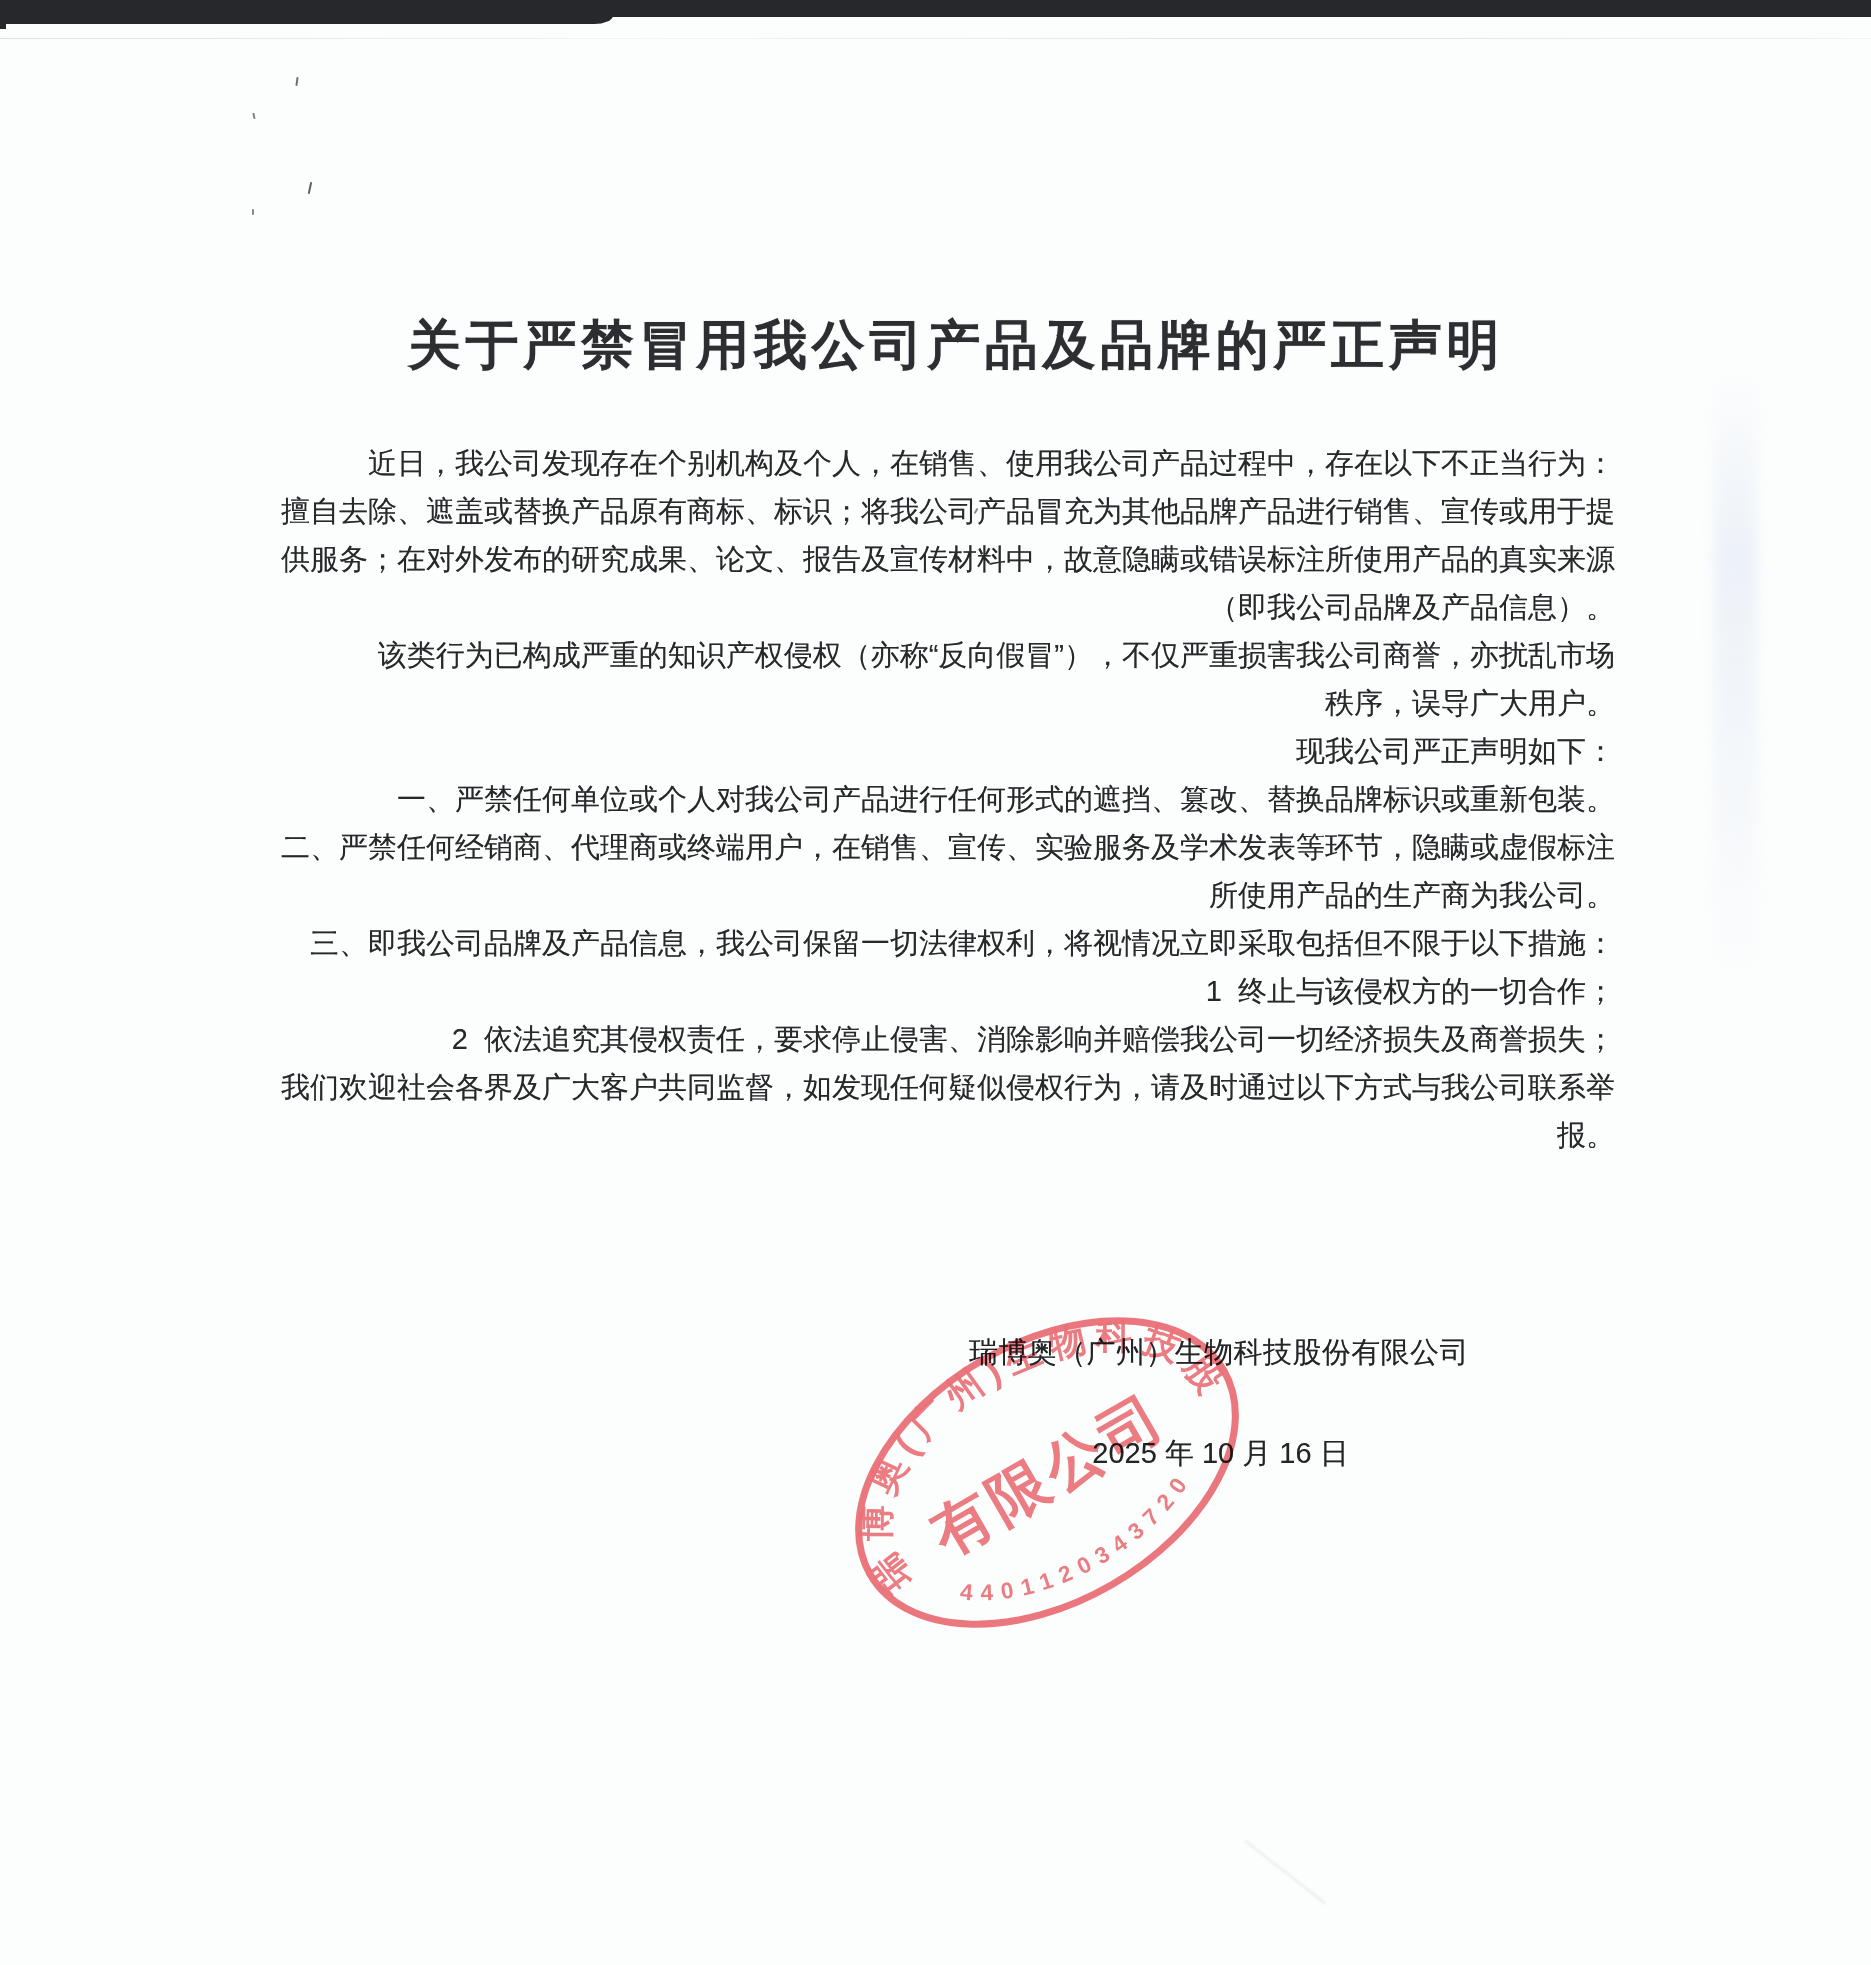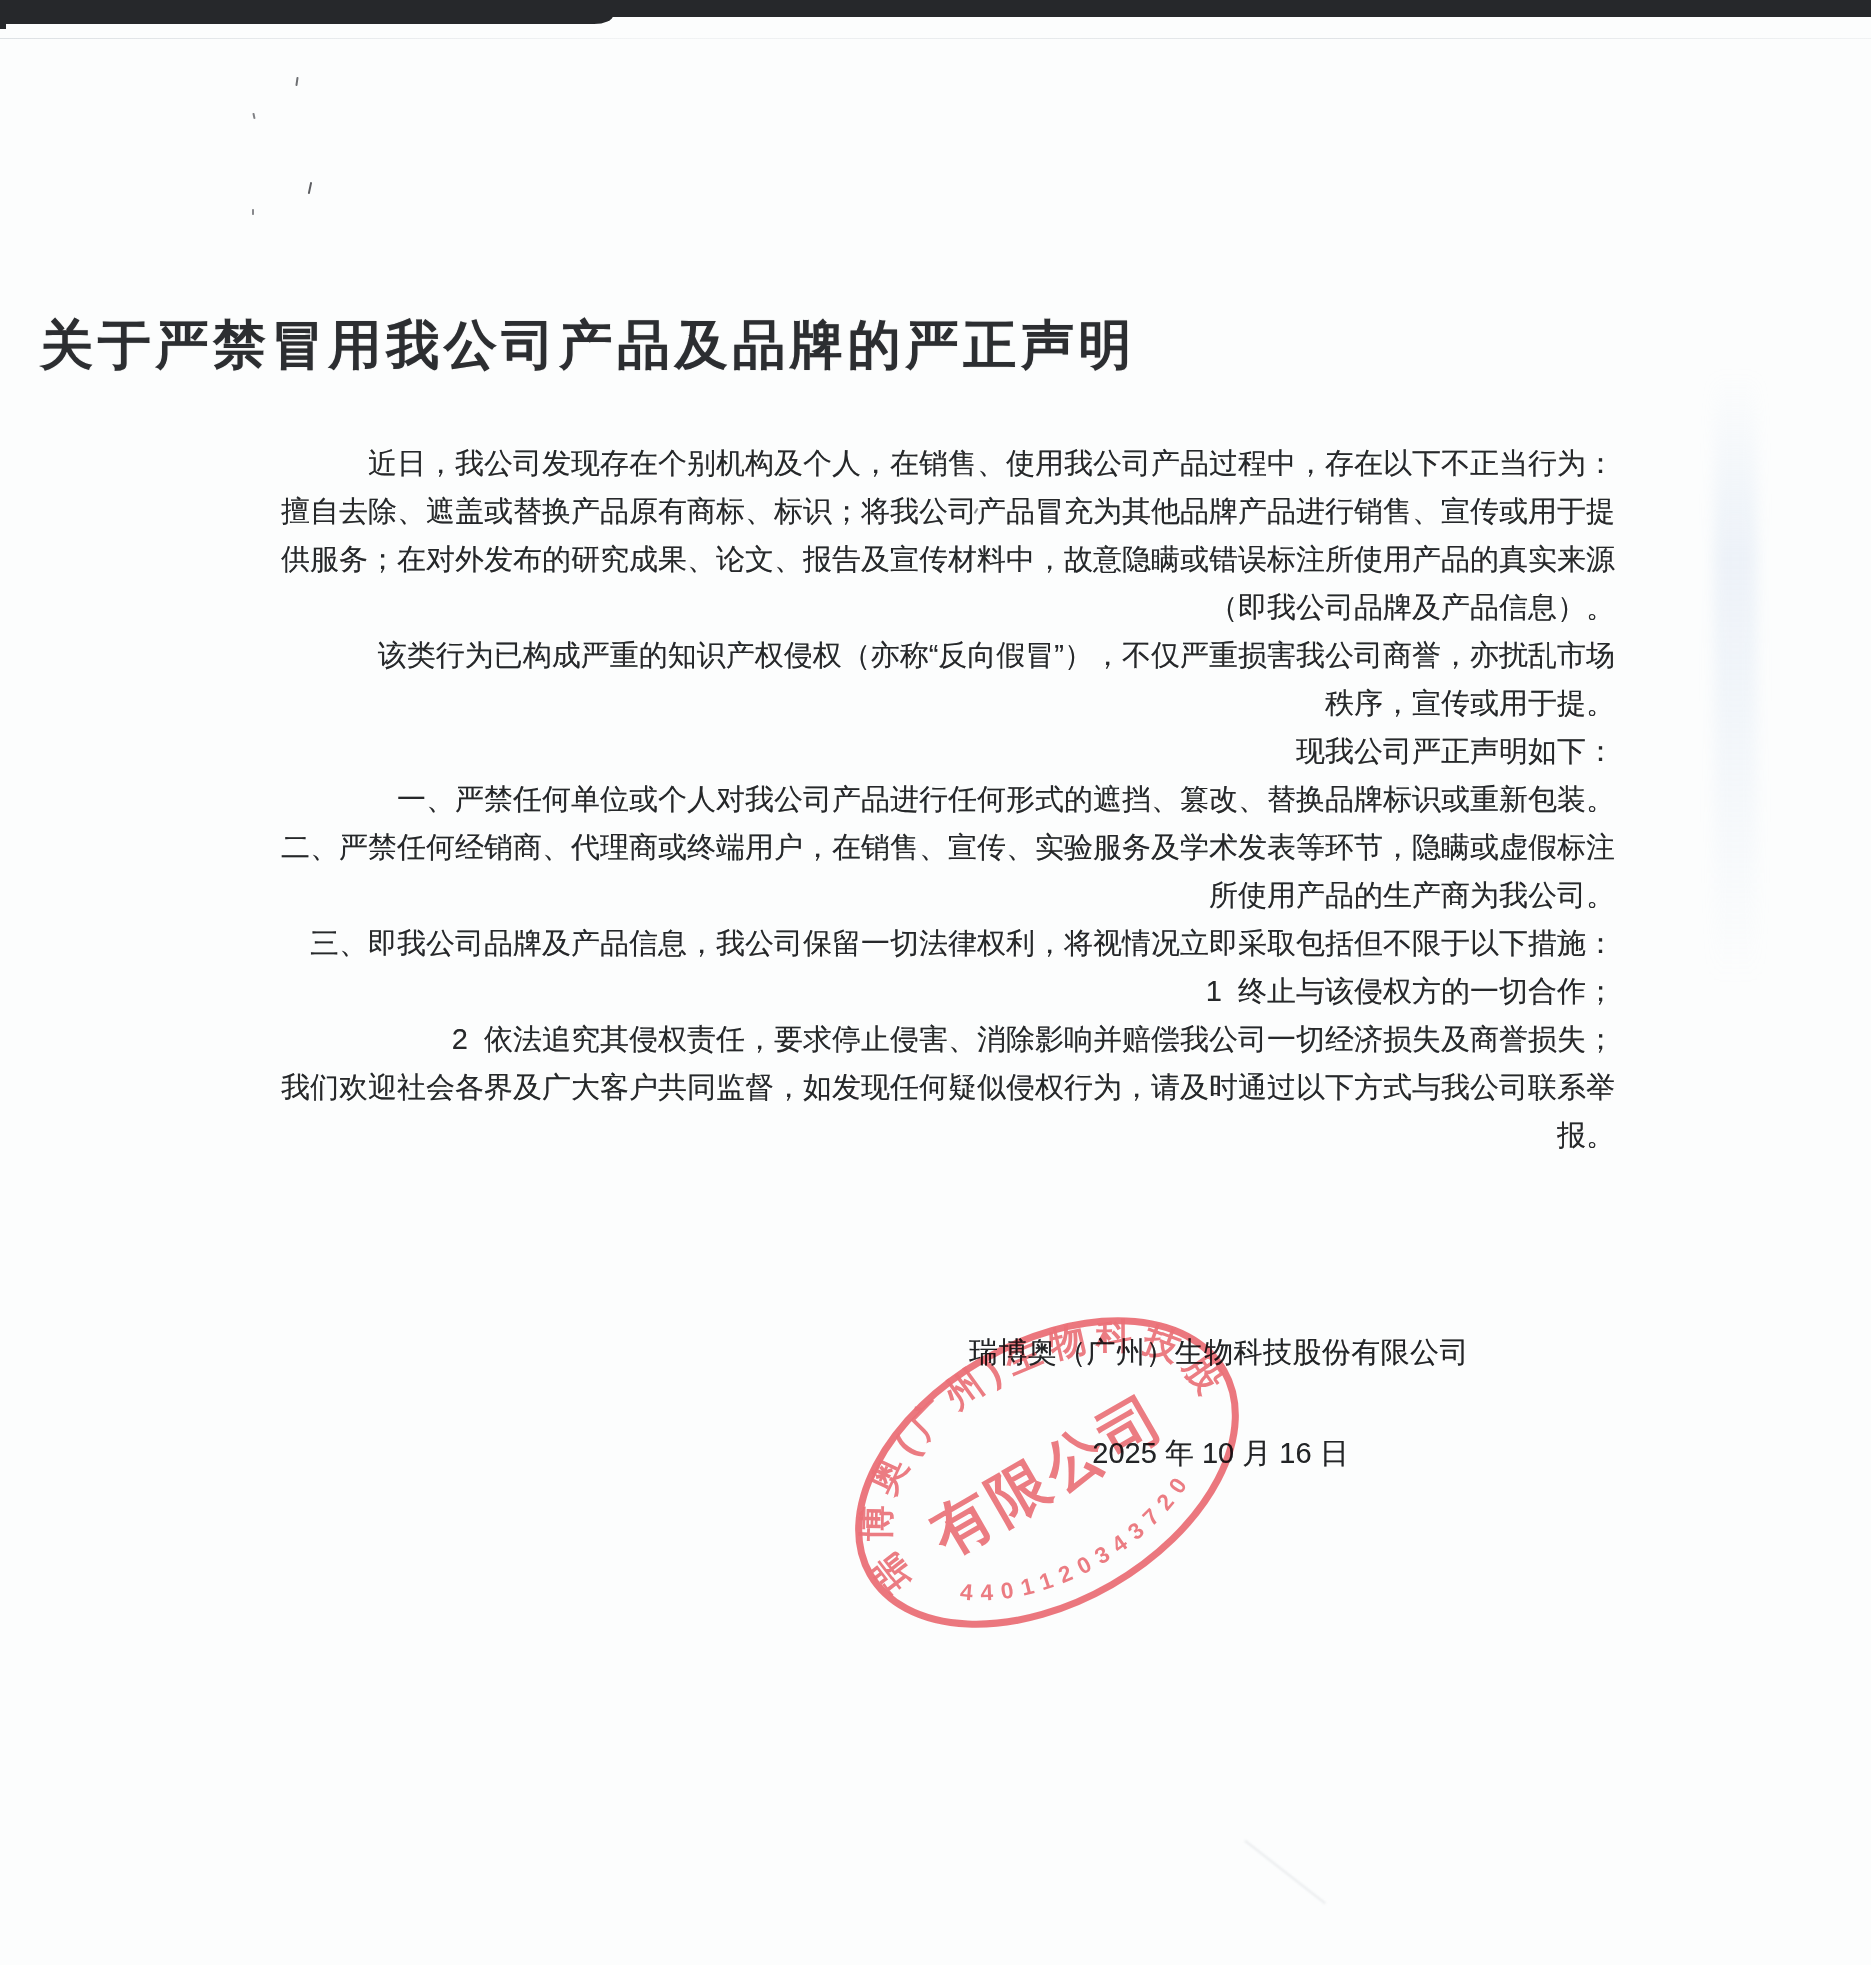--- a/index.html
+++ b/index.html
@@ -19,21 +19,21 @@
   .scan-bar-sliver { position:absolute; top:0; left:0; width:5.5px; height:29px; background:#26282b; }
   .paper-crease { position:absolute; top:38px; left:0; width:100%; height:0.8px;
     background:linear-gradient(to right, rgba(150,160,170,.30), rgba(150,160,170,.10) 35%,
                rgba(150,160,170,.28) 70%, rgba(150,160,170,.12)); }
   .speck { position:absolute; border-radius:0.8px; }
   .smudge { position:absolute; pointer-events:none; }
 
   
   .title {
     position:absolute; top:310px; left:0; right:0;
-    text-align:left; font-size:53px; font-weight:bold;
+    text-align:center; font-size:53px; font-weight:bold;
     letter-spacing:4.7px; color:#2c2e31;
     text-shadow:0 0 0.8px rgba(44,46,49,.45);
     padding-left:40px;
   }
   .body-block {
     position:absolute; left:271px; top:439px; width:1344px;
     font-size:29px; line-height:48px; color:#26282a;
     text-shadow:0 0 0.6px rgba(38,40,42,.4);
   }
   .line { white-space:pre;text-align:right; }
@@ -80,21 +80,21 @@
   <div class="smudge" style="left:1234px;top:1871px;width:102px;height:2.4px;background:rgba(170,180,190,.24);transform:rotate(38deg);filter:blur(1.2px);"></div>
 
   <div class="title">关于严禁冒用我公司产品及品牌的严正声明</div>
 
   <div class="body-block">
     <div class="line ind">近日，我公司发现存在个别机构及个人，在销售、使用我公司产品过程中，存在以下不正当行为：</div>
     <div class="line">擅自去除、遮盖或替换产品原有商标、标识；将我公司产品冒充为其他品牌产品进行销售、宣传或用于提</div>
     <div class="line">供服务；在对外发布的研究成果、论文、报告及宣传材料中，故意隐瞒或错误标注所使用产品的真实来源</div>
     <div class="line">（即我公司品牌及产品信息）。</div>
     <div class="line ind">该类行为已构成严重的知识产权侵权（亦称“反向假冒”），不仅严重损害我公司商誉，亦扰乱市场</div>
-    <div class="line">秩序，宣传或用于提。</div>
+    <div class="line">秩序，误导广大用户。</div>
     <div class="line ind">现我公司严正声明如下：</div>
     <div class="line">一、严禁任何单位或个人对我公司产品进行任何形式的遮挡、篡改、替换品牌标识或重新包装。</div>
     <div class="line">二、严禁任何经销商、代理商或终端用户，在销售、宣传、实验服务及学术发表等环节，隐瞒或虚假标注</div>
     <div class="line">所使用产品的生产商为我公司。</div>
     <div class="line">三、即我公司品牌及产品信息，我公司保留一切法律权利，将视情况立即采取包括但不限于以下措施：</div>
     <div class="line sub">1  终止与该侵权方的一切合作；</div>
     <div class="line sub">2  依法追究其侵权责任，要求停止侵害、消除影响并赔偿我公司一切经济损失及商誉损失；</div>
     <div class="line">我们欢迎社会各界及广大客户共同监督，如发现任何疑似侵权行为，请及时通过以下方式与我公司联系举</div>
     <div class="line">报。</div>
   </div>

